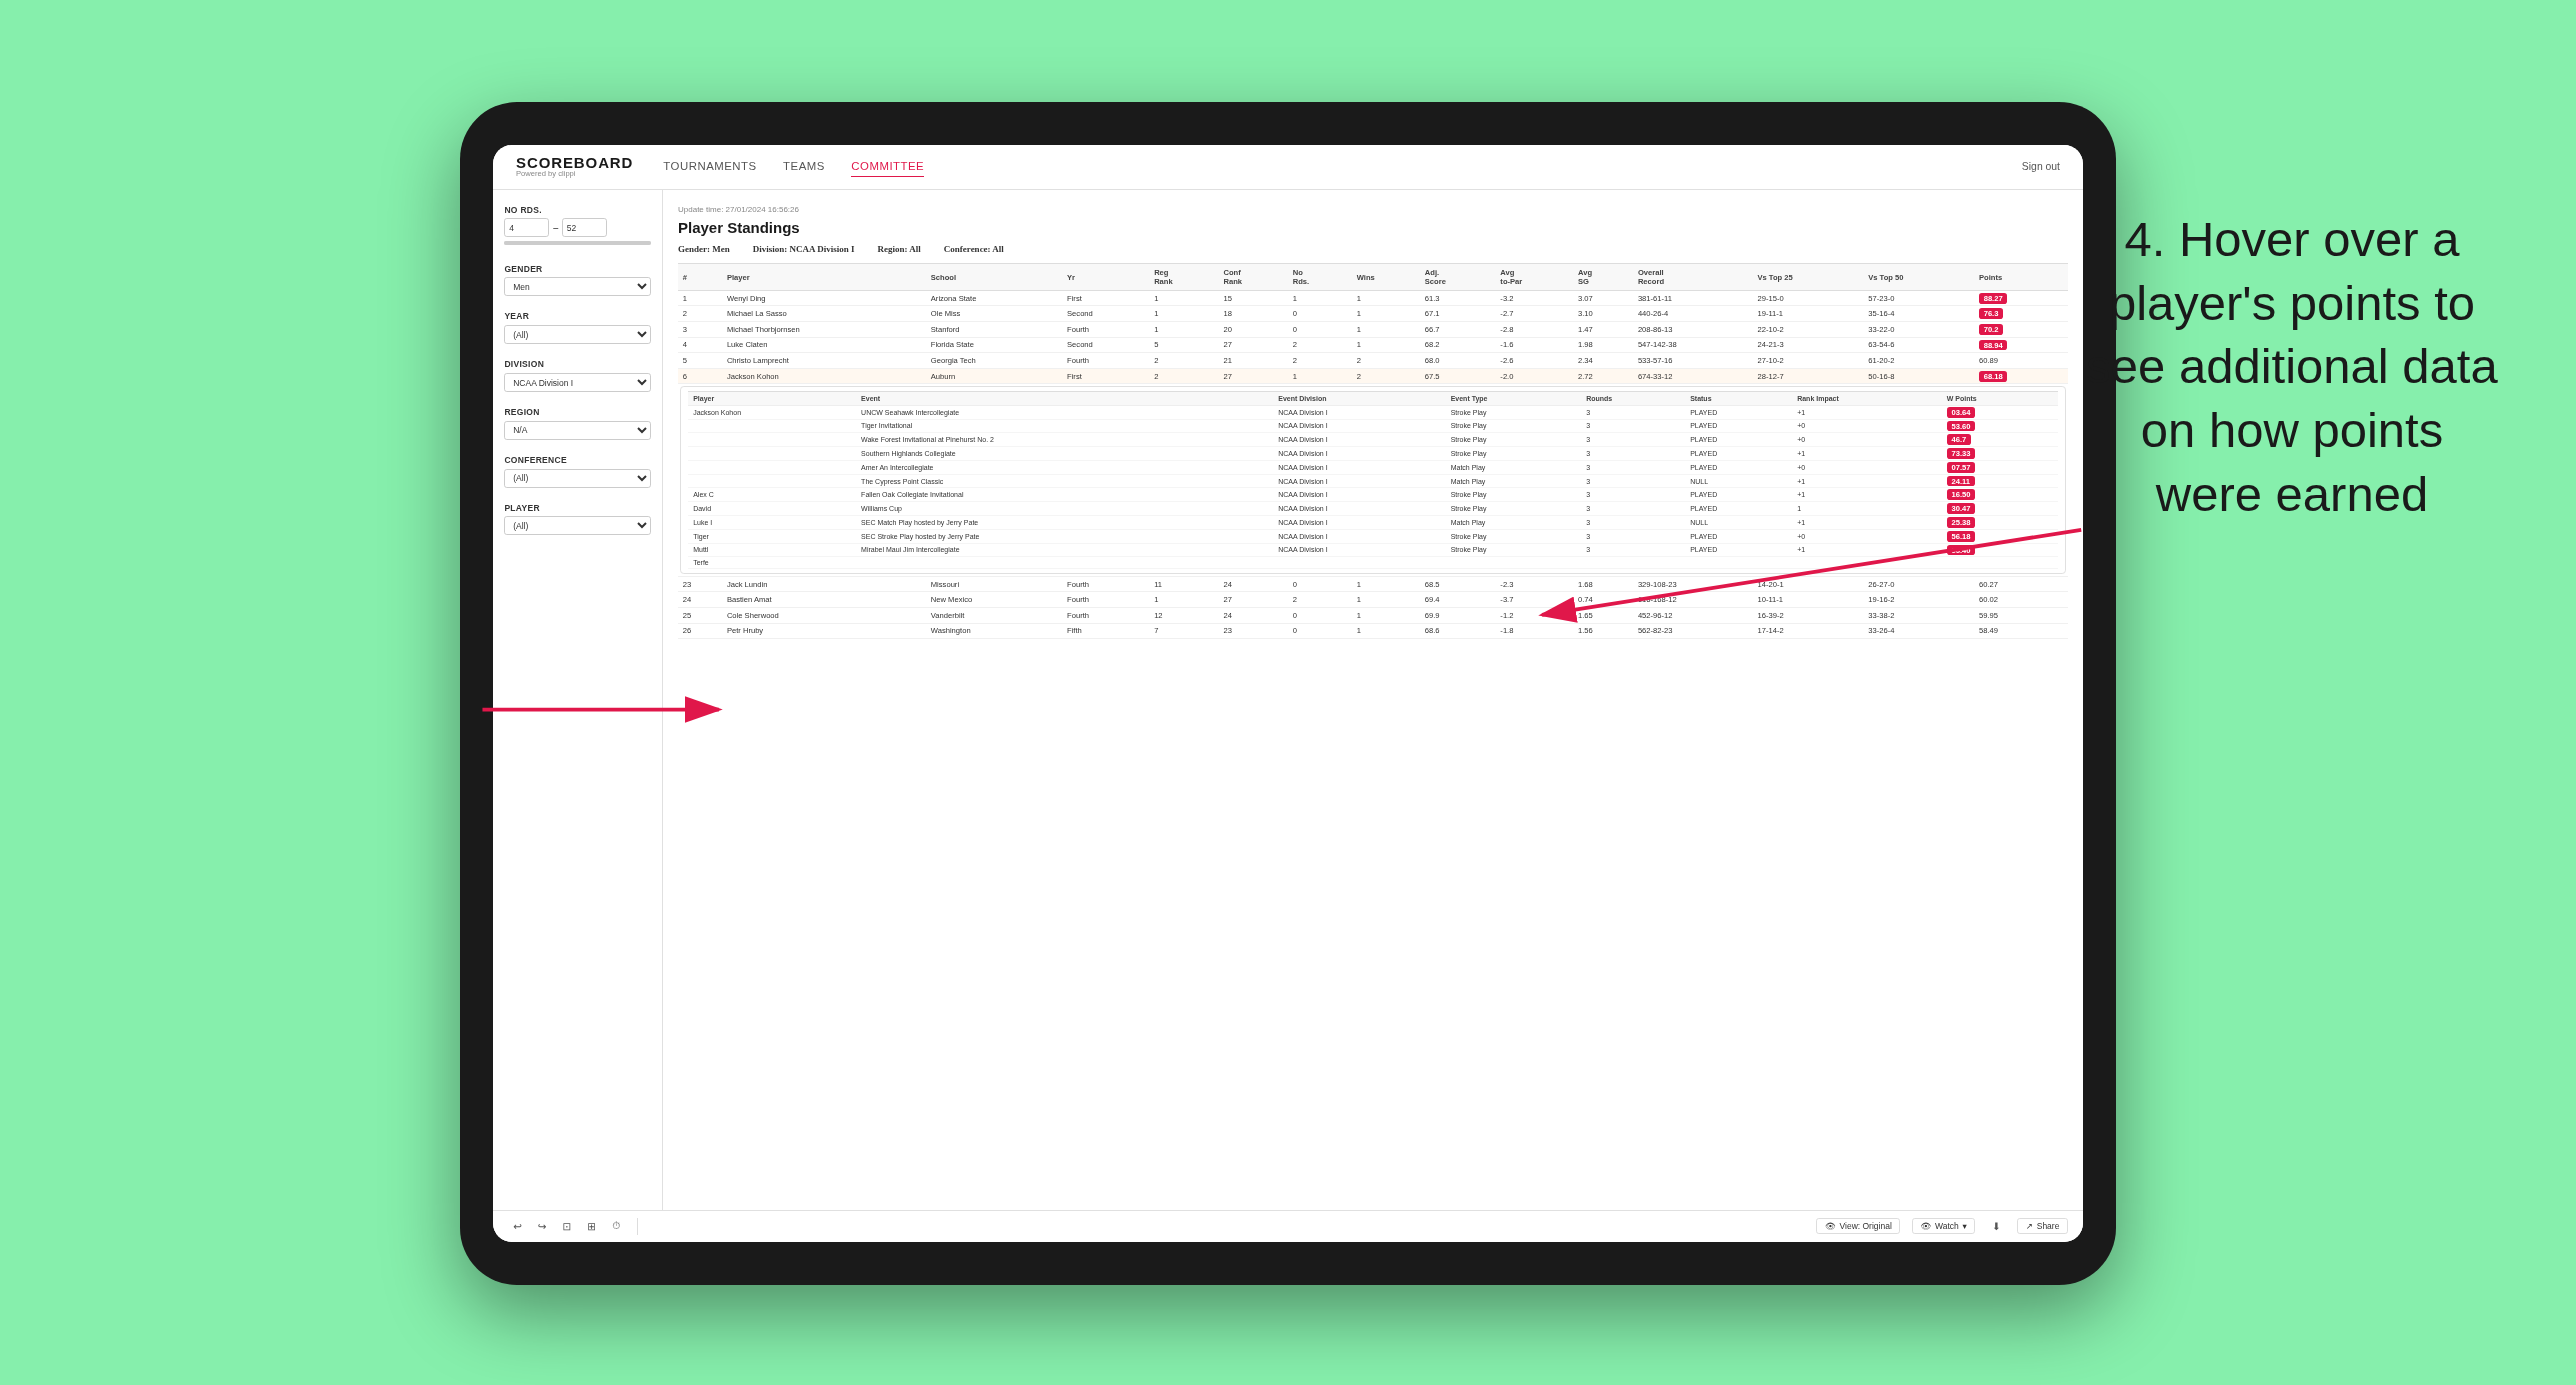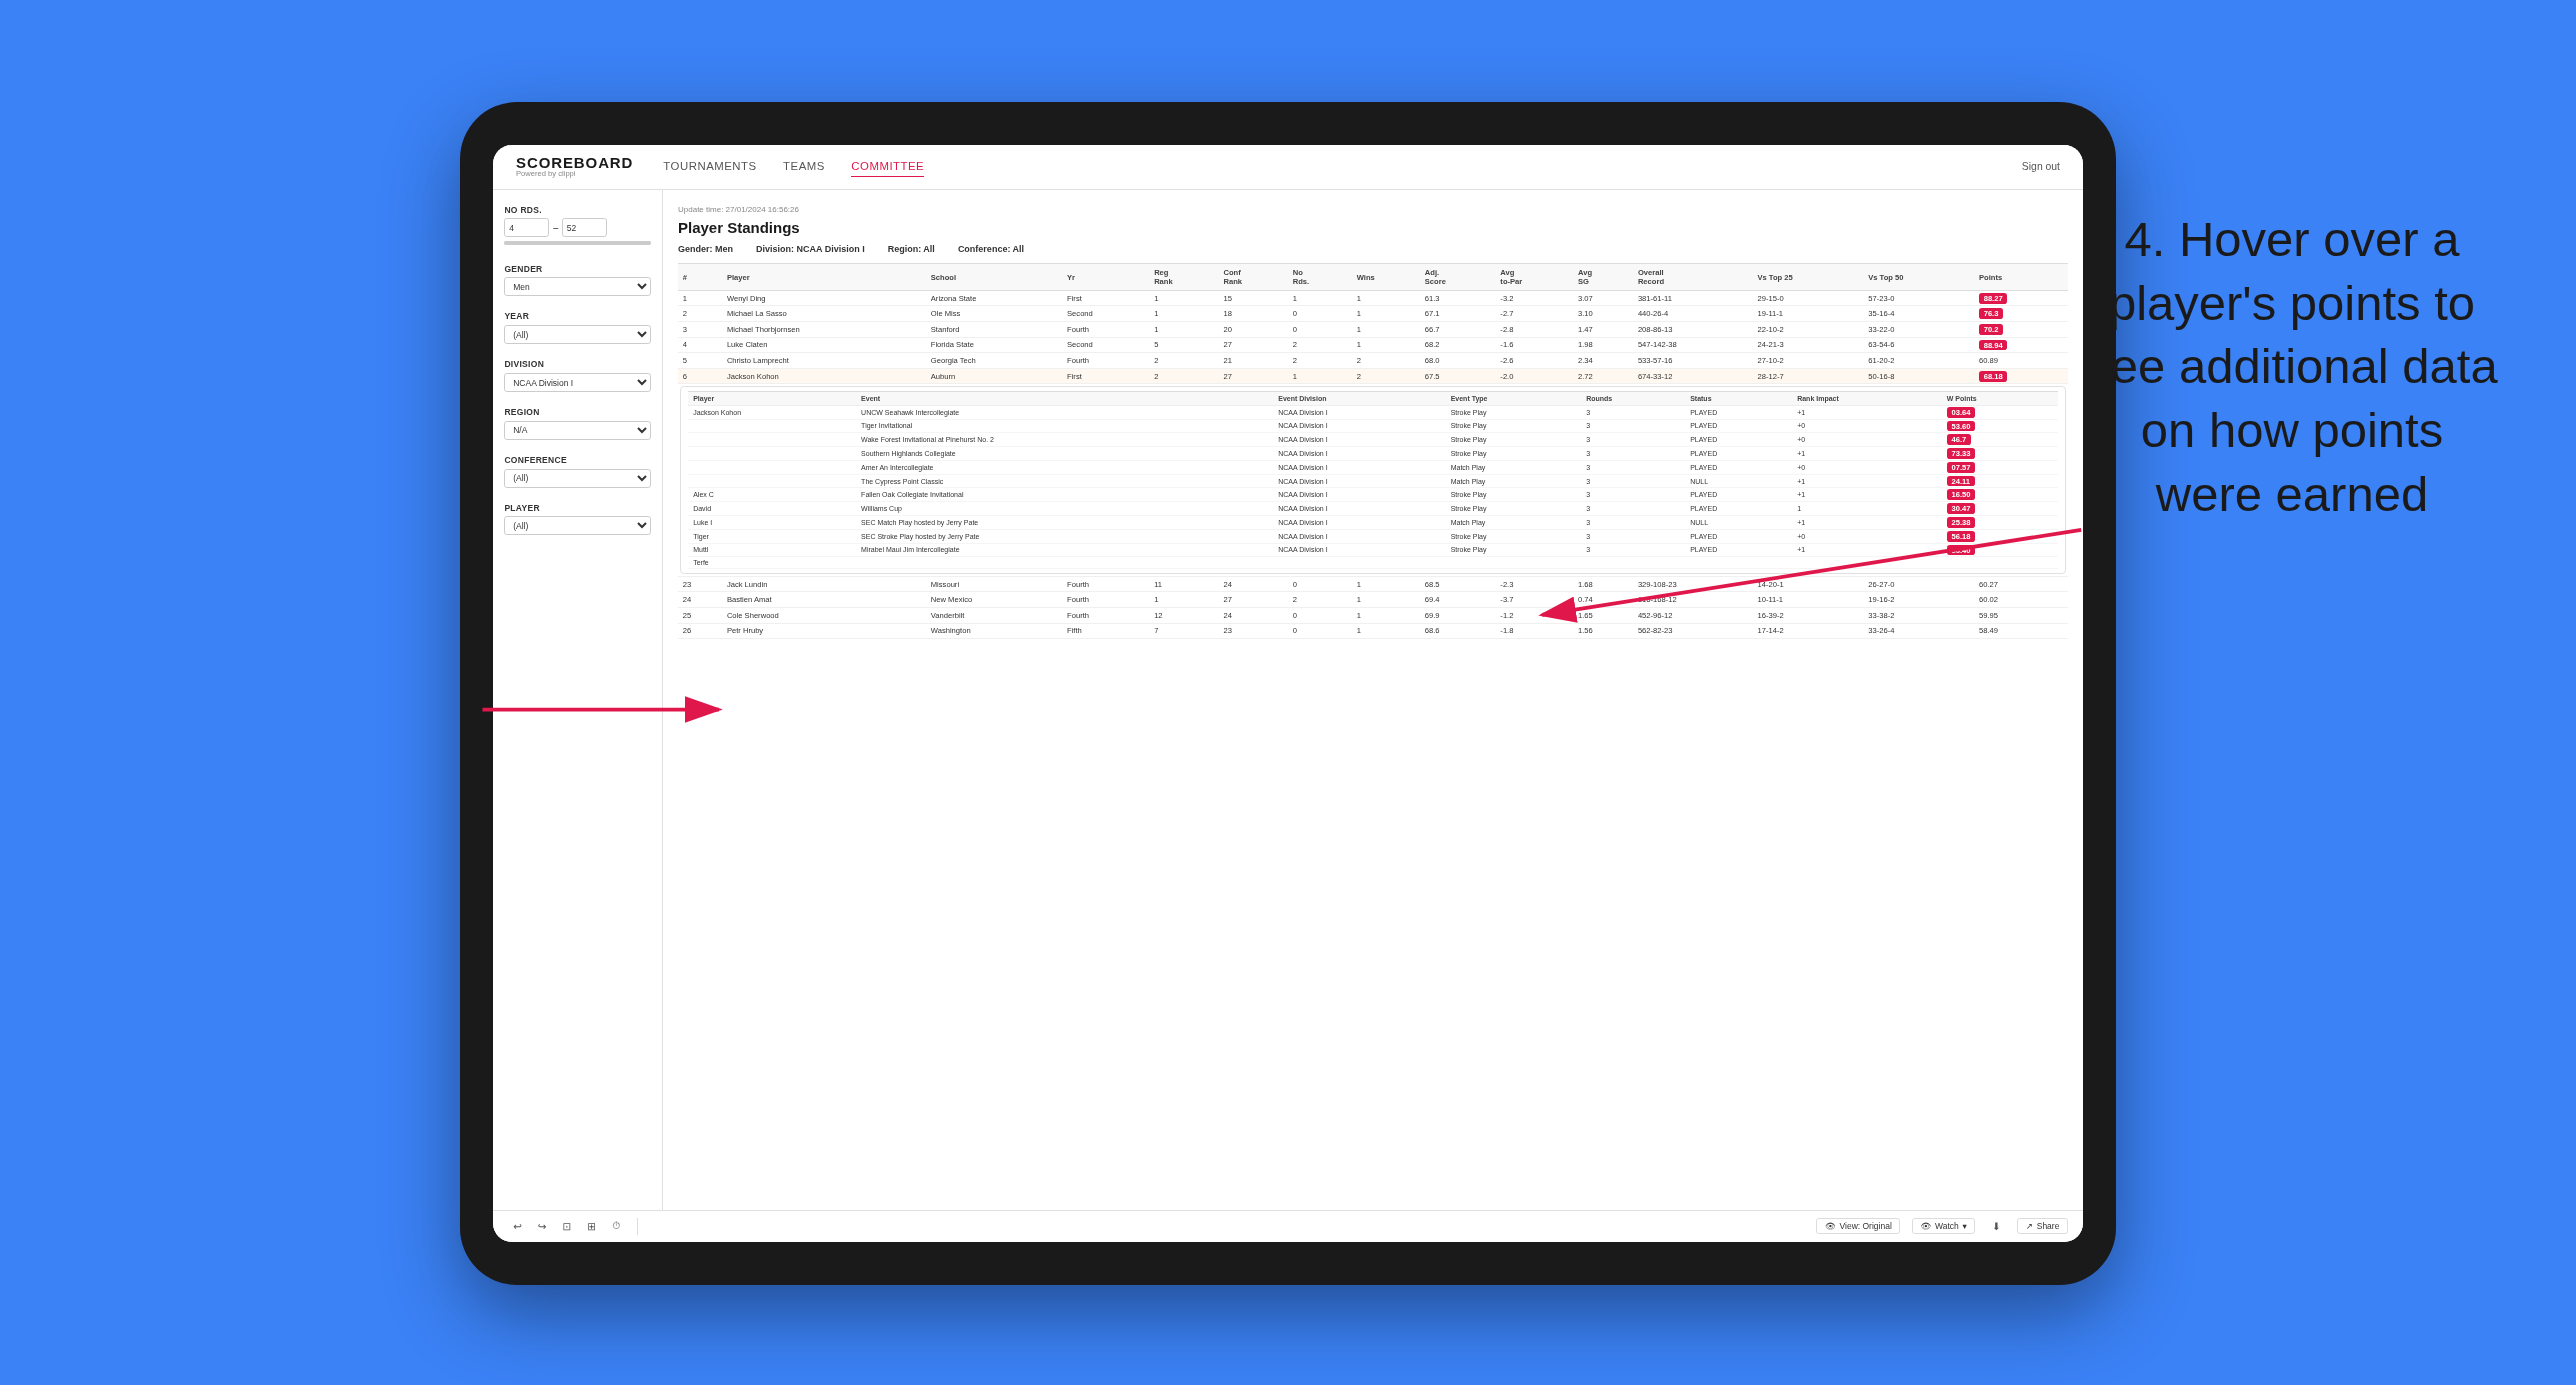--- a/index.html
+++ b/index.html
@@ -11,21 +11,21 @@
       display: flex;
       align-items: center;
       justify-content: center;
       position: relative;
     }
 
     .outer-wrapper {
       position: relative;
       width: 2576px;
       height: 1386px;
-      background: #3b82f6;
+      background: #86efac;
       display: flex;
       align-items: center;
       justify-content: center;
     }
 
     
     .annotation {
       position: absolute;
       font-size: 49px;
       font-weight: 400;
@@ -261,20 +261,21 @@
     }
 
     .filter-item {
       display: flex;
       align-items: center;
       gap: 3.8px;
     }
 
     .filter-item span {
       font-weight: 600;
+      font-family: Liberation Serif, serif;
     }
 
     
     .standings-table {
       width: 100%;
       border-collapse: collapse;
       font-size: 8px;
     }
 
     .standings-table th {

